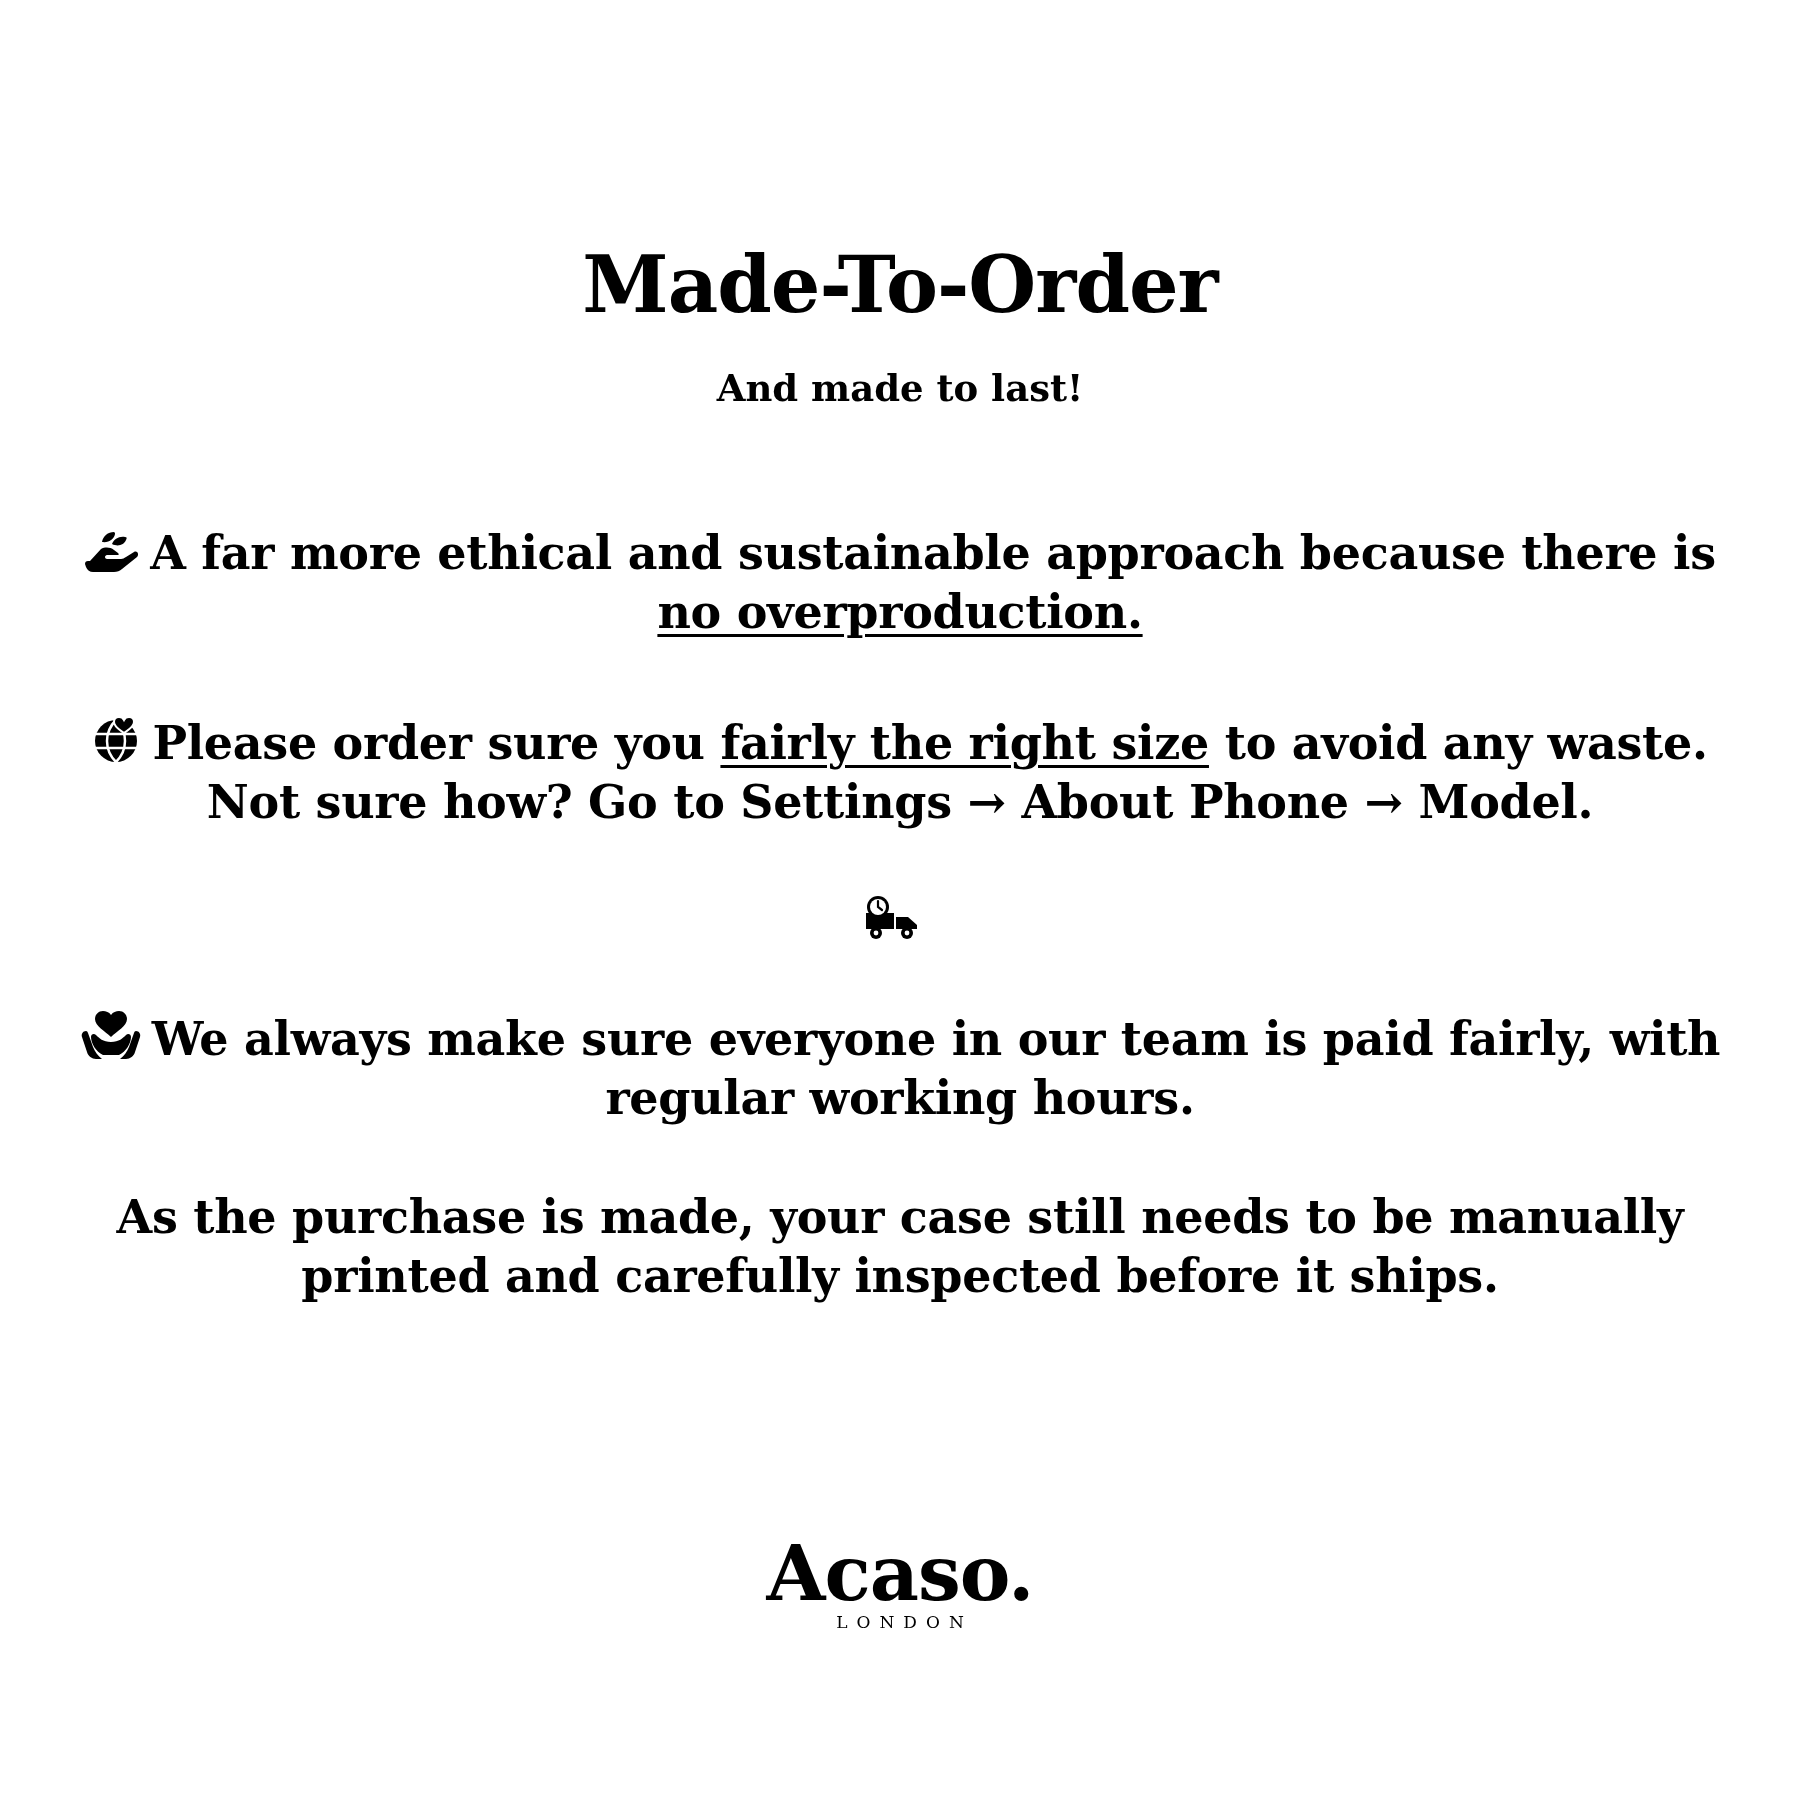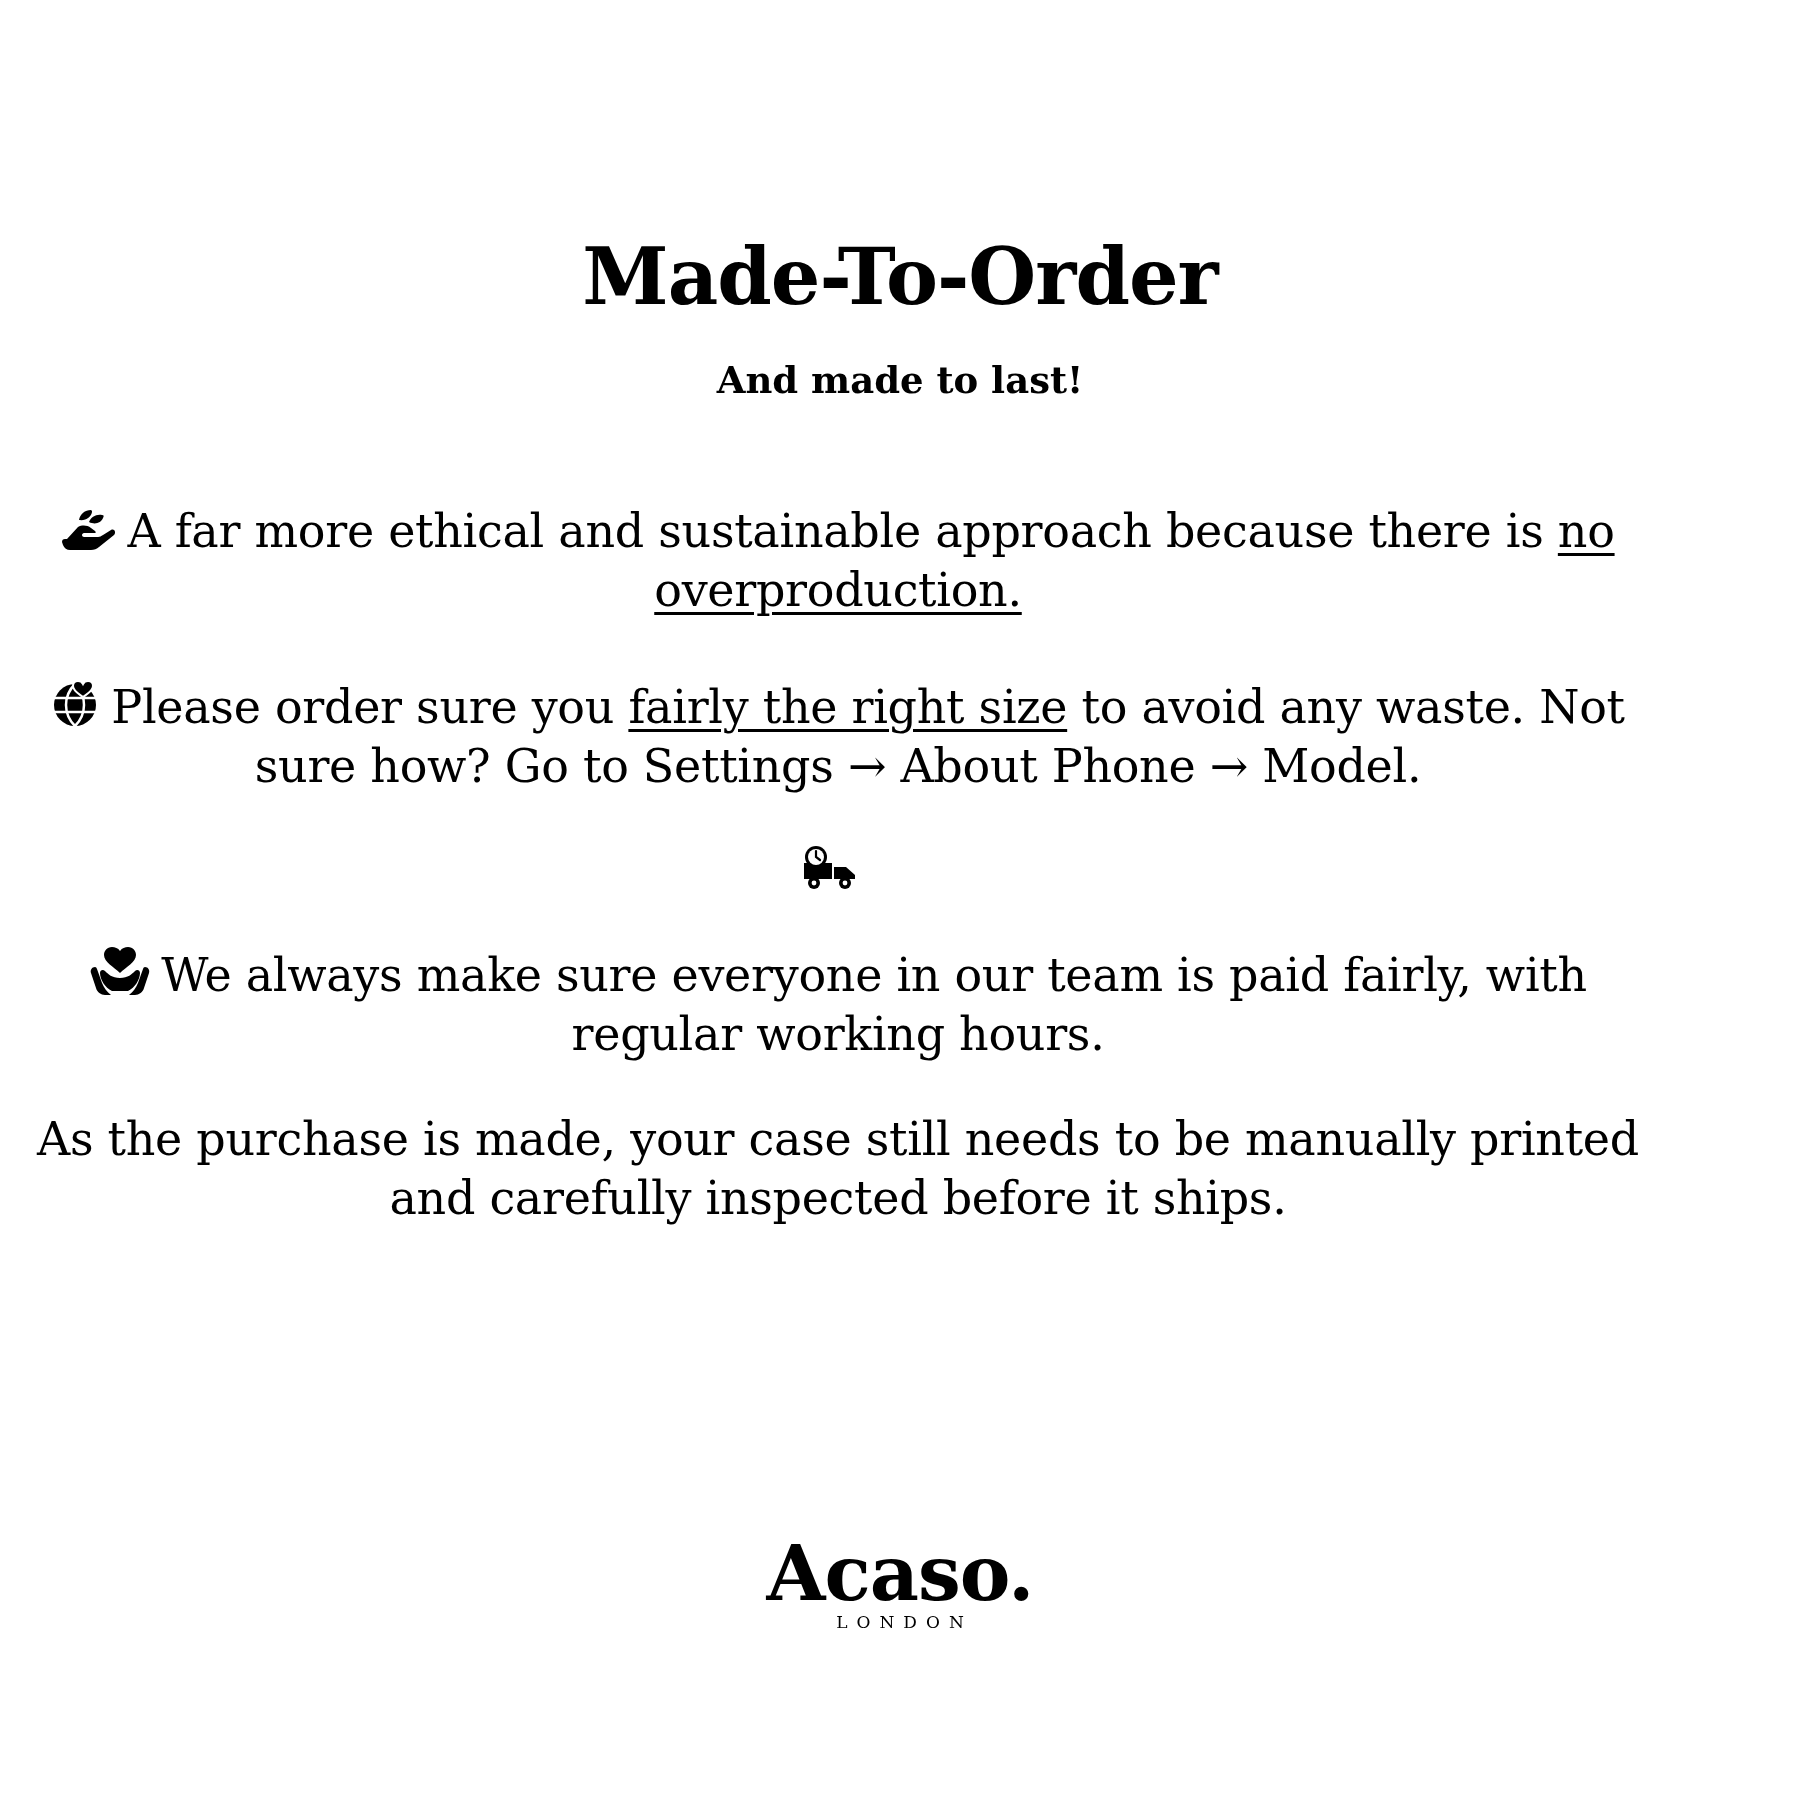--- a/index.html
+++ b/index.html
@@ -13,21 +13,22 @@
     font-family: "DejaVu Serif", "Liberation Serif", serif;
     color: #000000;
     overflow: hidden;
   }
   .page {
     width: 1800px;
     height: 1800px;
     box-sizing: border-box;
     display: flex;
     flex-direction: column;
-    padding: 8px;
+    align-items: center;
+    padding: 16px;
     position: relative;
   }
   .title {
     font-size: 78px;
     font-weight: 700;
     letter-spacing: -1px;
     margin-top: 230px;
     line-height: 1;
     text-align: center;
   }
@@ -39,24 +40,24 @@
   }
   .body-block {
     width: 1660px;
     margin-top: 100px;
     display: flex;
     flex-direction: column;
     align-items: center;
   }
   .para {
     font-size: 46px;
-    font-weight: 400;
+    font-weight: 700;
     line-height: 1.28;
     text-align: center;
-    margin: 0 0 46px 0;
+    margin: 14px 0 46px 0;
     width: 100%;
     letter-spacing: -0.3px;
   }
   .para.first { margin-bottom: 58px; }
   .u {
     text-decoration: underline;
     text-underline-offset: 6px;
     text-decoration-thickness: 3px;
   }
   .icon {

